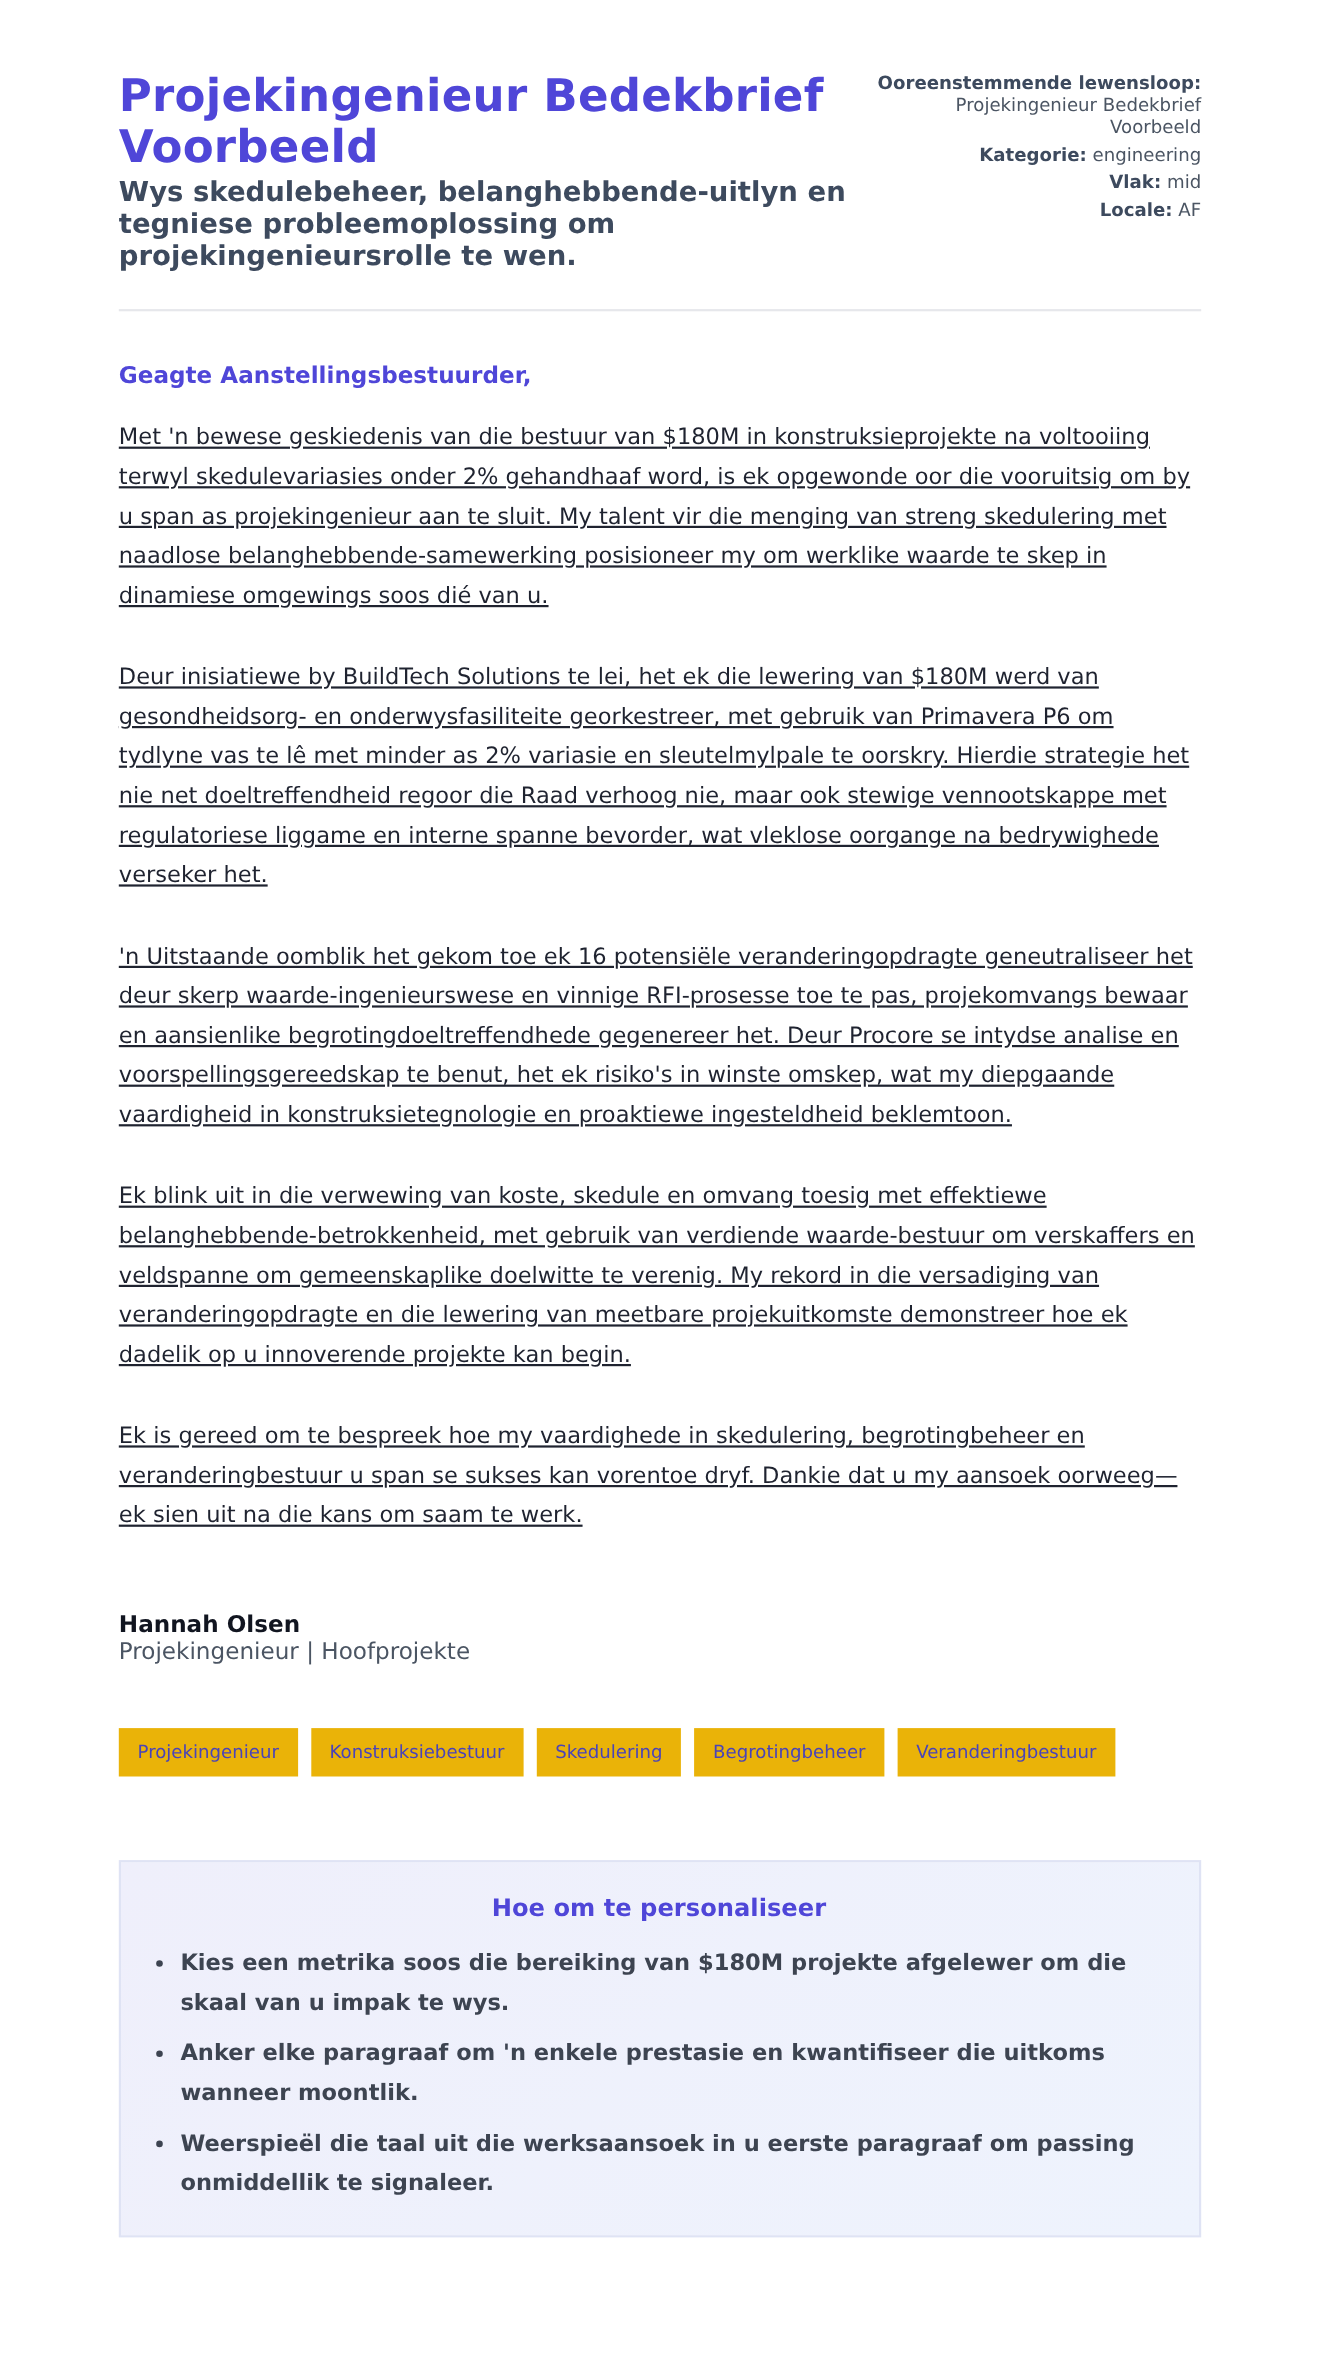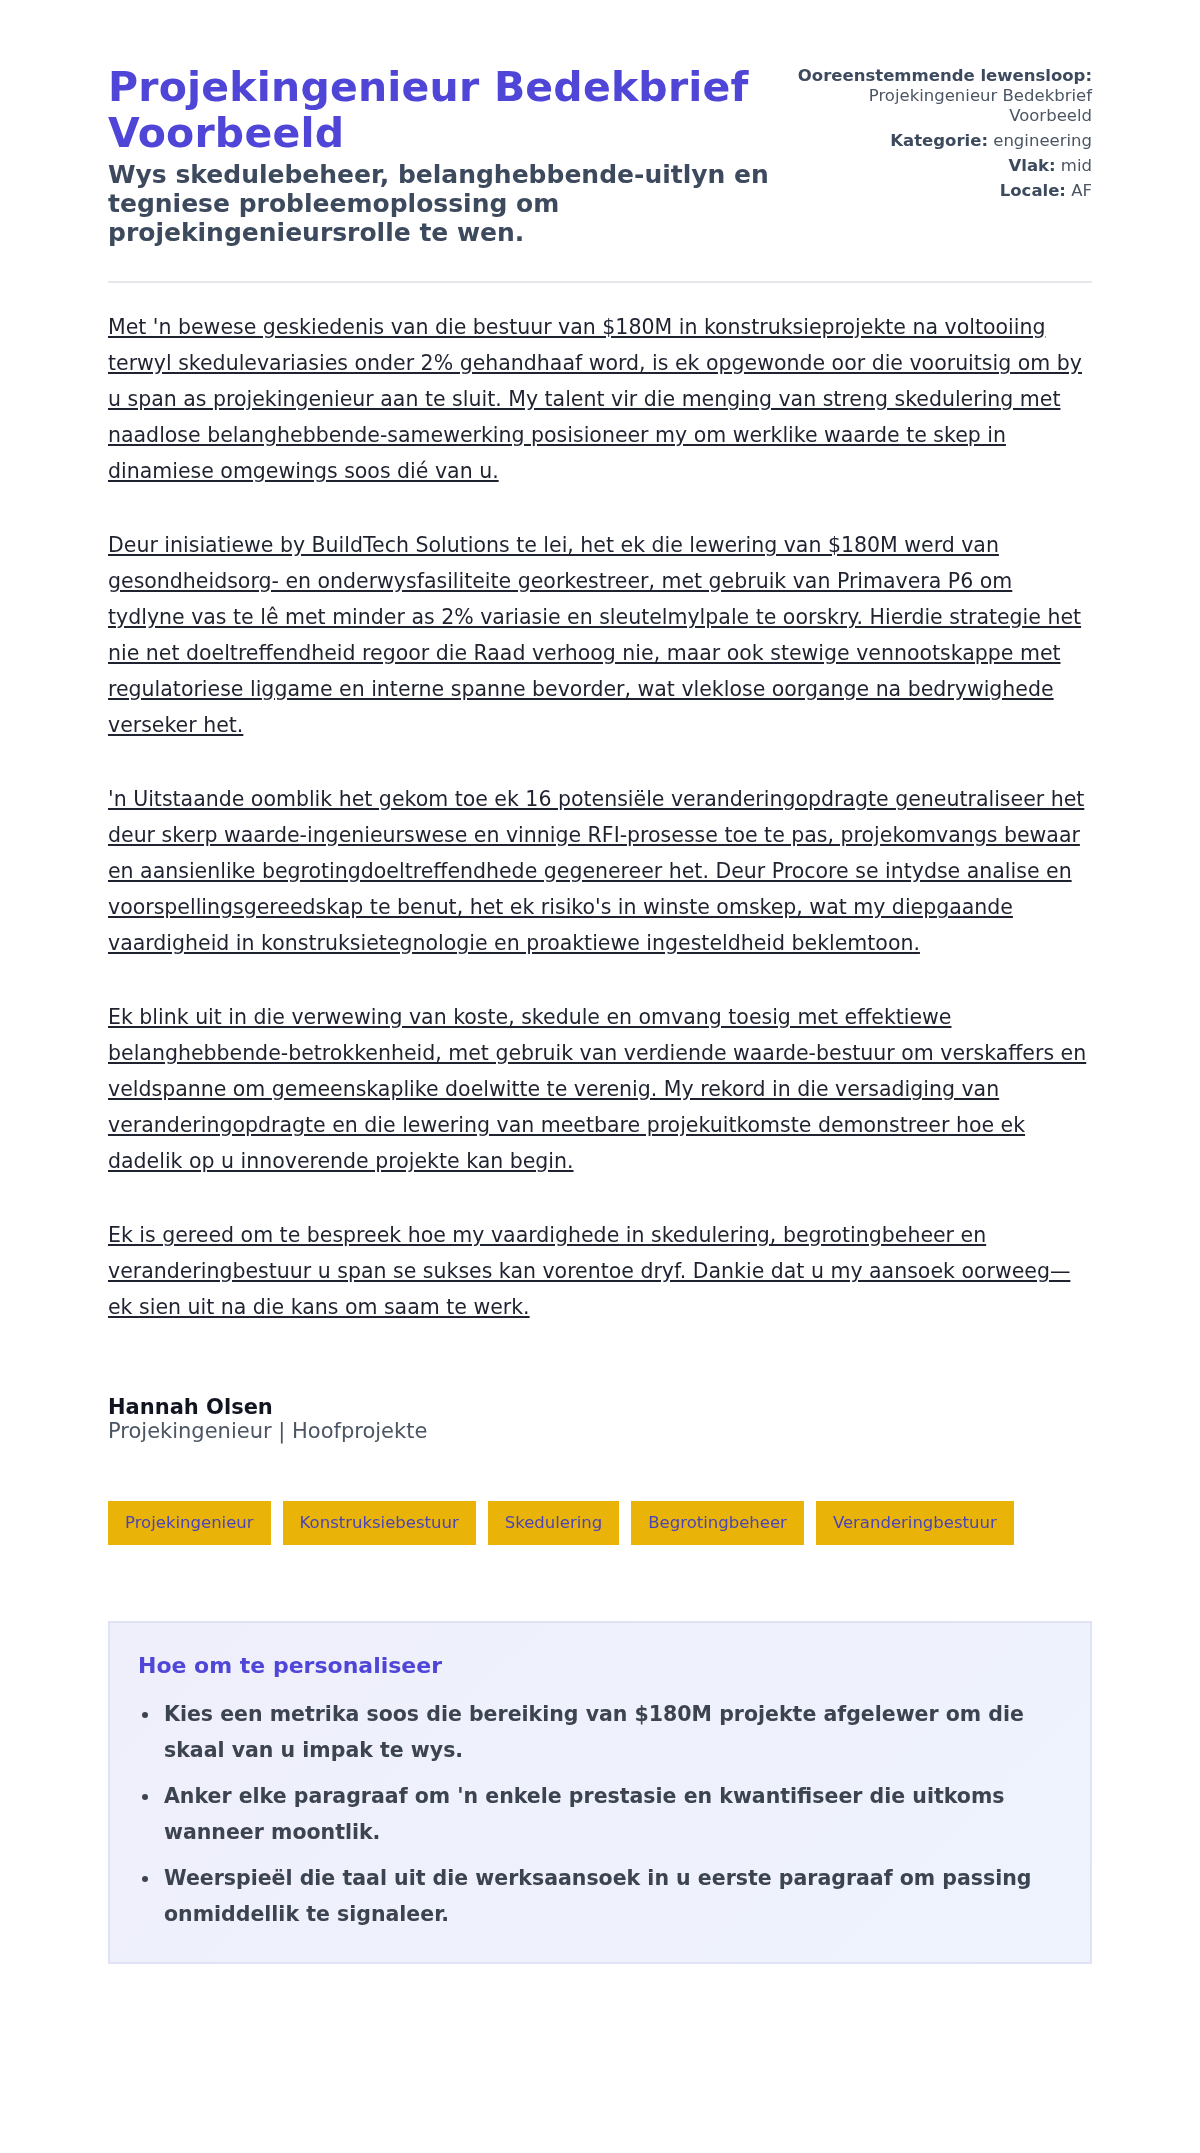--- a/index.html
+++ b/index.html
@@ -87,20 +87,21 @@
     margin-top: 76px;
     border: 2px solid #dfe3f4;
     background: linear-gradient(135deg, #efeffb 0%, #eef3fd 100%);
     padding: 30px 30px 30px 28px;
   }
   .tips-title {
     font-size: 22px;
     font-weight: bold;
     color: #4f46d8;
     margin-bottom: 18px;
+    text-align: center;
   }
   .tips ul { list-style: none; }
   .tips li {
     position: relative;
     padding-left: 26px;
     font-size: 20.5px;
     line-height: 36px;
     color: #3d4451;
     margin-bottom: 10px;
     font-weight: bold;
@@ -140,20 +141,21 @@
         <span>mid</span>
       </div>
       <div class="row">
         <b>Locale:</b>
         <span>AF</span>
       </div>
     </div>
   </div>
 
   <div class="letter">
+    <div class="greeting">Geagte Aanstellingsbestuurder,</div>
     <p class="para">Met 'n bewese geskiedenis van die bestuur van $180M in konstruksieprojekte na voltooiing terwyl skedulevariasies onder 2% gehandhaaf word, is ek opgewonde oor die vooruitsig om by u span as projekingenieur aan te sluit. My talent vir die menging van streng skedulering met naadlose belanghebbende-samewerking posisioneer my om werklike waarde te skep in dinamiese omgewings soos dié van u.</p>
     <p class="para">Deur inisiatiewe by BuildTech Solutions te lei, het ek die lewering van $180M werd van gesondheidsorg- en onderwysfasiliteite georkestreer, met gebruik van Primavera P6 om tydlyne vas te lê met minder as 2% variasie en sleutelmylpale te oorskry. Hierdie strategie het nie net doeltreffendheid regoor die Raad verhoog nie, maar ook stewige vennootskappe met regulatoriese liggame en interne spanne bevorder, wat vleklose oorgange na bedrywighede verseker het.</p>
     <p class="para">'n Uitstaande oomblik het gekom toe ek 16 potensiële veranderingopdragte geneutraliseer het deur skerp waarde-ingenieurswese en vinnige RFI-prosesse toe te pas, projekomvangs bewaar en aansienlike begrotingdoeltreffendhede gegenereer het. Deur Procore se intydse analise en voorspellingsgereedskap te benut, het ek risiko's in winste omskep, wat my diepgaande vaardigheid in konstruksietegnologie en proaktiewe ingesteldheid beklemtoon.</p>
     <p class="para">Ek blink uit in die verwewing van koste, skedule en omvang toesig met effektiewe belanghebbende-betrokkenheid, met gebruik van verdiende waarde-bestuur om verskaffers en veldspanne om gemeenskaplike doelwitte te verenig. My rekord in die versadiging van veranderingopdragte en die lewering van meetbare projekuitkomste demonstreer hoe ek dadelik op u innoverende projekte kan begin.</p>
     <p class="para">Ek is gereed om te bespreek hoe my vaardighede in skedulering, begrotingbeheer en veranderingbestuur u span se sukses kan vorentoe dryf. Dankie dat u my aansoek oorweeg—ek sien uit na die kans om saam te werk.</p>
 
     <div class="sig-name">Hannah Olsen</div>
     <div class="sig-title">Projekingenieur | Hoofprojekte</div>
   </div>
 

